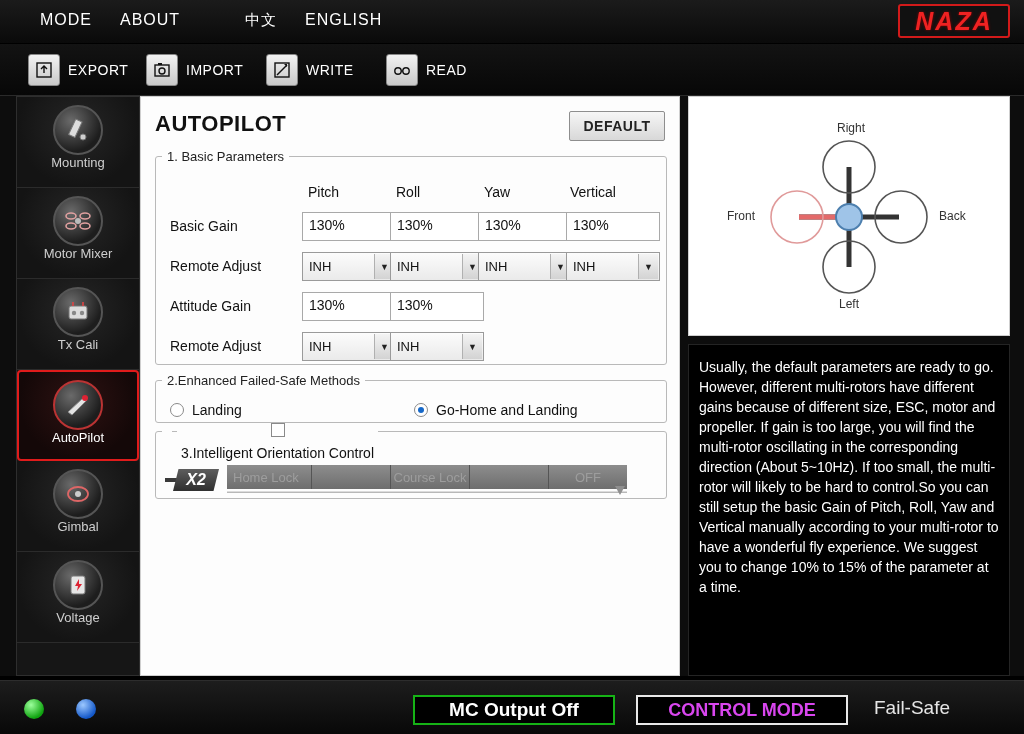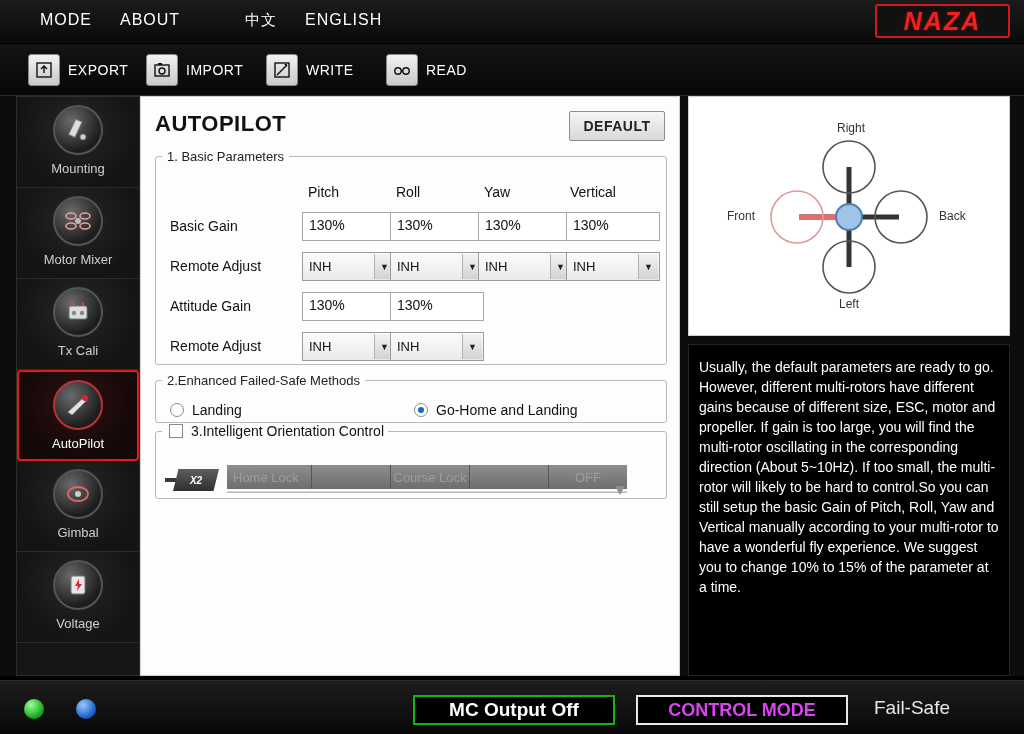--- a/index.html
+++ b/index.html
@@ -25,21 +25,21 @@
   .menubar .item {
     position: absolute; top: 11px;
     color: #ffffff; font-size: 16px; letter-spacing: 1px;
   }
   .menubar .item.m0 { left: 40px; }
   .menubar .item.m1 { left: 120px; }
   .menubar .item.m2 { left: 245px; font-size: 15px;}
   .menubar .item.m3 { left: 305px; }
   .logo {
     position: absolute; right: 14px; top: 4px;
-    width: 135px; height: 34px;
+    width: 112px; height: 34px;
     border: 2px solid #d21a1a; border-radius: 3px;
     color: #ef2222; font-size: 25px; font-weight: bold;
     font-style: italic; letter-spacing: 2px;
     text-align: center; line-height: 31px;
     background: #111;
     text-shadow: 0 0 3px #800;
   }
 
   
   .toolbar {
@@ -85,21 +85,21 @@
     background: radial-gradient(ellipse at 50% 35%, #262626 0%, #141414 70%);
   }
   .side-item .ico {
     width: 50px; height: 50px; border-radius: 50%;
     background: radial-gradient(circle at 35% 30%, #6a6a6a, #1d1d1d 70%);
     border: 2px solid #555;
     display: flex; align-items: center; justify-content: center;
     color: #e8e8e8; font-size: 20px;
   }
   .side-item .lbl {
-    margin-top: 6px; color: #cfcfcf; font-size: 13px;
+    color: #cfcfcf; font-size: 13px;
   }
   .side-item.selected {
     border: 2px solid #e01b1b;
     border-radius: 4px;
     background: radial-gradient(ellipse at 50% 35%, #2e1212 0%, #140808 70%);
   }
   .side-item.selected .ico { border-color: #b33; }
   .side-item.selected .lbl { color: #fff; }
 
   
@@ -174,21 +174,21 @@
   .checkbox {
     width: 14px; height: 14px; background: #fff; border: 1px solid #8a8a8a;
   }
 
   
   .ioc-row { position: absolute; left: 24px; top: 368px; width: 492px; height: 34px; }
   .x2-badge {
     position: absolute; left: 8px; top: 4px;
     width: 46px; height: 22px;
     background: linear-gradient(#5e5e5e,#2f2f2f);
-    color: #fff; font-size: 10px; font-weight: bold; font-style: italic;
+    color: #fff; font-size: 16px; font-weight: bold; font-style: italic;
     display: flex; align-items: center; justify-content: center;
     clip-path: polygon(12% 0, 100% 0, 88% 100%, 0 100%);
   }
   .x2-line {
     position: absolute; left: 0px; top: 13px; width: 14px; height: 4px; background: #3a3a3a;
   }
   .seg-track {
     position: absolute; left: 62px; top: 0px; width: 400px; height: 24px;
     display: flex;
   }
@@ -438,21 +438,21 @@
       </div>
       <div class="radio-wrap" style="left:258px; top:14px;">
         <span class="radio on"></span>
         <span>Go-Home and Landing</span>
       </div>
     </fieldset>
 
     <fieldset class="group g3">
       <legend></legend>
     </fieldset>
-    <div class="check-wrap" style="left:24px; top:326px; background:#fdfdfd; padding:0 4px;">
+    <div class="check-wrap" style="left:36px; top:326px; background:#fdfdfd; padding:0 4px;flex-direction:column;">
       <span class="checkbox"></span>
       <span>3.Intelligent Orientation Control</span>
     </div>
 
     <div class="ioc-row">
       <div class="x2-line"></div>
       <div class="x2-badge">X2</div>
       <div class="seg-track">
         <div class="seg lbl-left">Home Lock</div>
         <div class="seg"></div>

